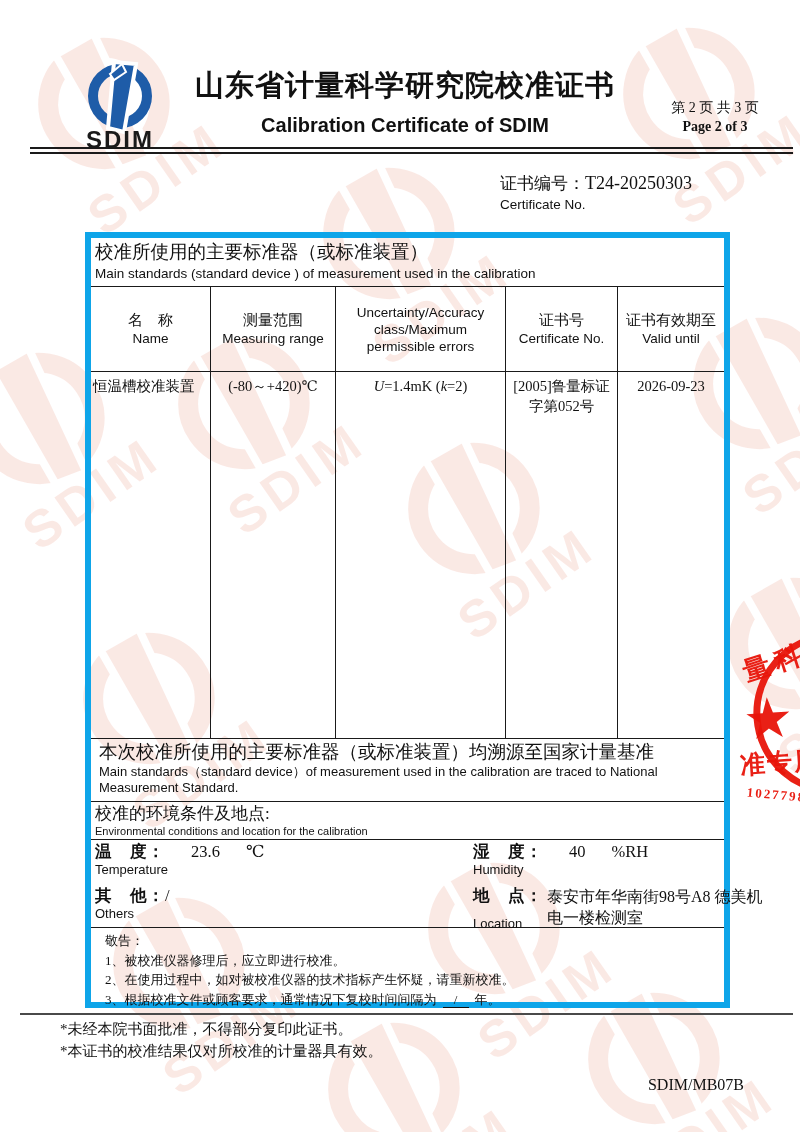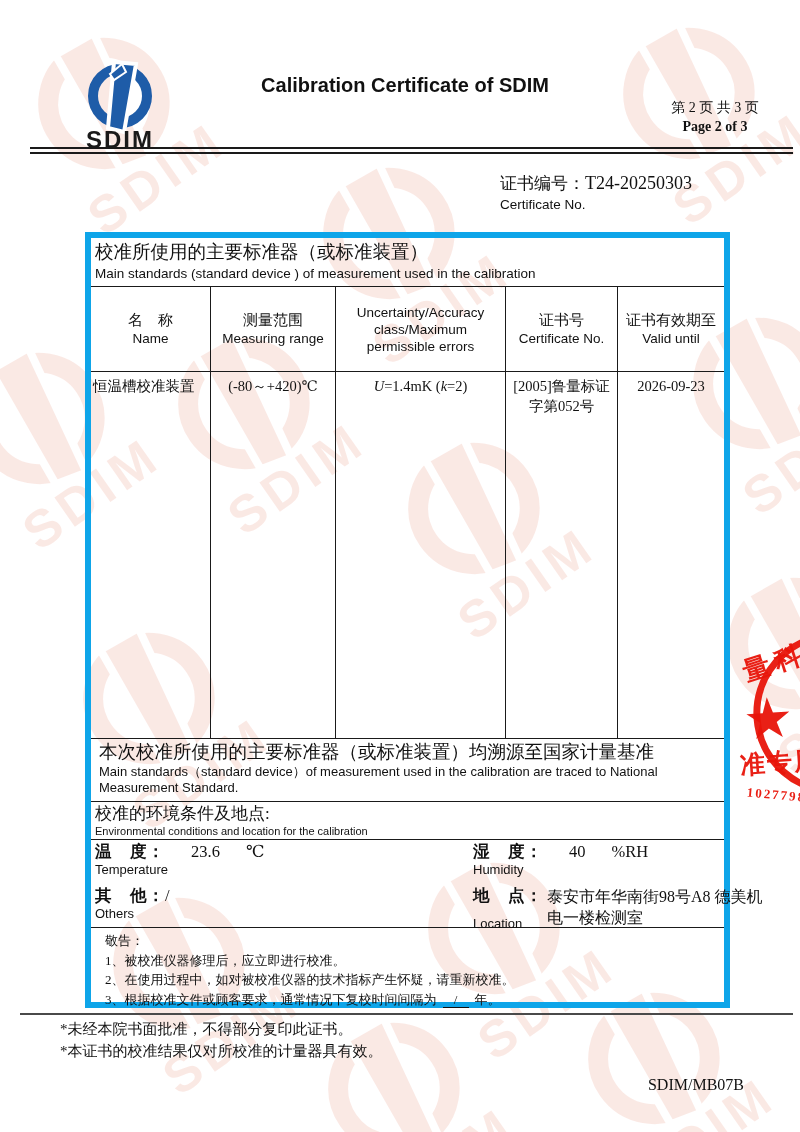--- a/index.html
+++ b/index.html
@@ -148,20 +148,21 @@
   <div class="logo">
     <svg width="100" height="92" viewBox="0 0 100 92">
       <circle cx="50" cy="38" r="27" fill="none" stroke-width="10" stroke="#1e5ca8"></circle>
       <path d="M44 4 L66 6 L54 74 L38 70 Z" stroke="#ffffff" stroke-width="4" fill="#1e5ca8"></path>
       <path d="M40 16 L52 6 L56 14 L44 22 Z" stroke="#ffffff" stroke-width="2" fill="#1e5ca8"></path>
       <text x="50" y="90" text-anchor="middle" font-size="24" font-weight="bold" fill="#1a1a1a" letter-spacing="2" font-family="Liberation Sans, DejaVu Sans, sans-serif">SDIM</text>
     </svg>
   </div>
 
   <div class="titles">
+    <div class="title-zh">山东省计量科学研究院校准证书</div>
     <div class="title-en sans">Calibration Certificate of SDIM</div>
   </div>
 
   <div class="pageinfo">
     <div class="zh">第 2 页 共 3 页</div>
     <div class="en">Page 2 of  3</div>
   </div>
 
   <div class="double-rule"></div>
 

